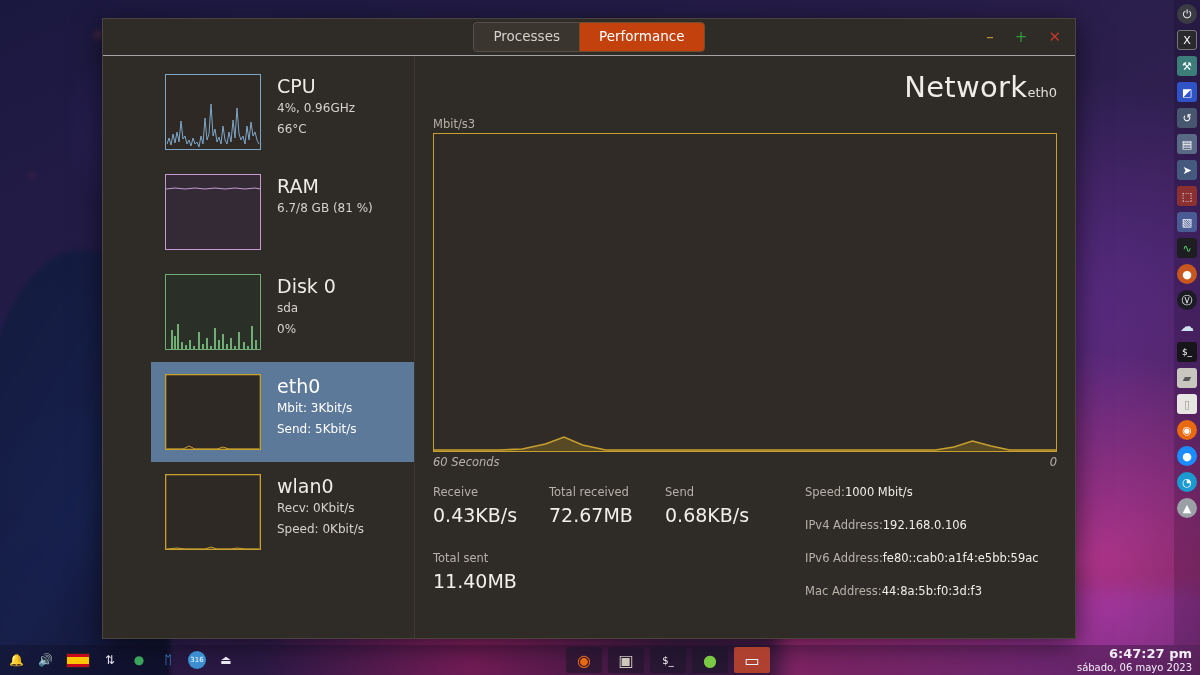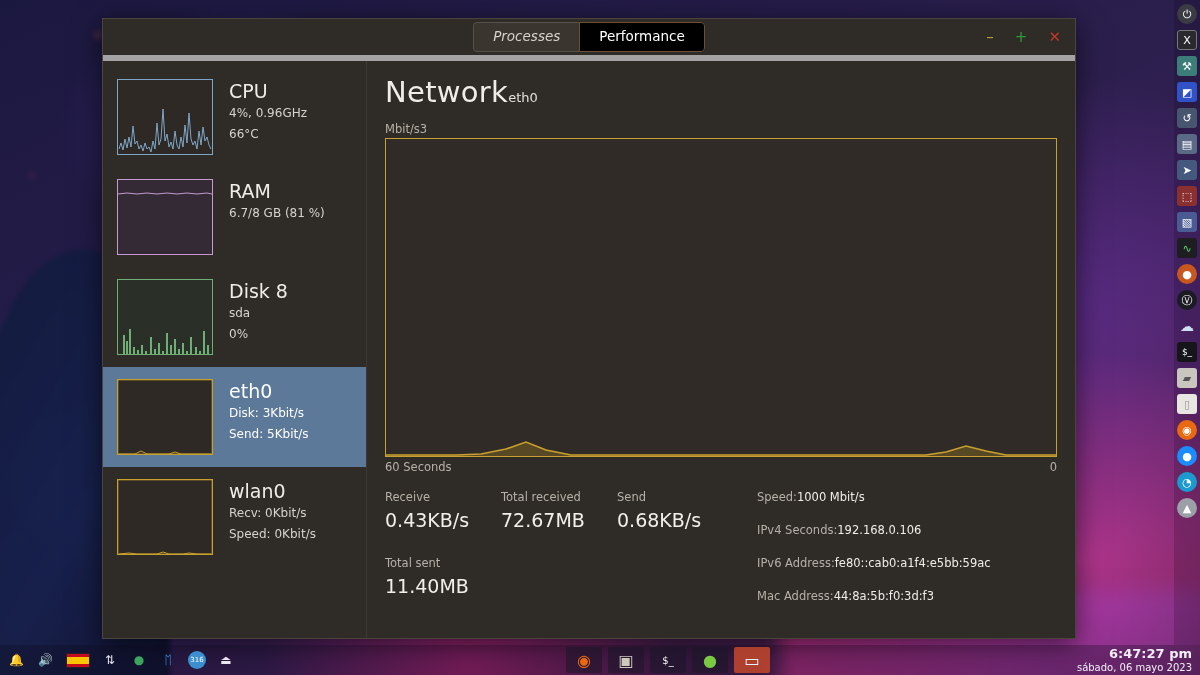--- a/index.html
+++ b/index.html
@@ -58,57 +58,57 @@
   }
   #titlebar {
     height: 36px; background: #2f2b27; position: relative;
     display: flex; align-items: center; justify-content: center; flex: 0 0 36px;
   }
   #tabs { display: flex; border-radius: 4px; overflow: hidden; }
   .tab {
     font-size: 13.5px; padding: 5px 19px 6px; color: #d6d2cc; cursor: pointer;
     background: #3b352f; border: 1px solid #56504a; line-height: 1.25;
   }
-  .tab.active { background: #000000; color: #ffffff; border-color: #6b4f33; }
-  .tab:first-child { border-right: none; border-radius: 4px 0 0 4px; font-style: italic; }
+  .tab.active { background: #c2410c; color: #ffffff; border-color: #6b4f33; }
+  .tab:first-child { border-right: none; border-radius: 4px 0 0 4px; }
   .tab:last-child { border-radius: 0 4px 4px 0; }
   #winbtns { position: absolute; right: 14px; top: 0; height: 36px; display: flex; align-items: center; gap: 21px; }
   .wbtn { font-size: 15px; line-height: 1; cursor: pointer; font-family: "DejaVu Sans", sans-serif; }
   .wbtn.min { color: #b99a2e; }
   .wbtn.max { color: #2e9a3a; }
   .wbtn.close { color: #c0392b; }
 
-  #body { flex: 1; display: flex; min-height: 0; border-top: 6px solid #a3a3a3; }
+  #body { flex: 1; display: flex; min-height: 0; border-top: 1px solid #a3a3a3; padding-left: 48px; }
 
   
   #sidebar {
     width: 264px; flex: 0 0 264px; background: #2f2b27;
     border-right: 1px solid #3e3830; padding-top: 6px; overflow: hidden;
   }
   .side-item {
     display: flex; align-items: flex-start; gap: 16px;
     padding: 12px 10px 12px 14px; cursor: pointer;
   }
   .side-item.selected { background: #5c7999; }
   .thumb { width: 96px; height: 76px; flex: 0 0 96px; position: relative; }
   .thumb svg { display: block; width: 100%; height: 100%; }
   .side-text { padding-top: 2px; min-width: 0; }
   .side-title { font-size: 19px; color: #efece8; line-height: 1.12; font-weight: 400; }
   .side-sub { font-size: 12px; color: #d6d2cc; line-height: 1.45; margin-top: 3px; }
   .side-item.selected .side-title, .side-item.selected .side-sub { color: #ffffff; }
 
   
   #main { flex: 1; padding: 14px 18px 0 18px; min-width: 0; display: flex; flex-direction: column; }
-  #main-head { display: flex; align-items: baseline; justify-content: flex-start; }
+  #main-head { display: flex; align-items: baseline; justify-content: flex-end; }
   #main-title { font-size: 29px; color: #f0ece7; font-weight: 400; letter-spacing: .3px; }
   #main-iface { font-size: 13px; color: #e4e0da; }
   #axis-top { display: flex; justify-content: flex-start; font-size: 11.5px; color: #b7b1a8; margin-top: 13px; margin-bottom: 2px; }
   #graph-box { border: 1px solid #c8a02e; height: 319px; position: relative; background: #302b26; }
   #graph-box svg { position: absolute; inset: 0; width: 100%; height: 100%; }
-  #axis-bot { display: flex; justify-content: space-between; font-size: 11.5px; color: #b7b1a8; margin-top: 3px; }
+  #axis-bot { display: flex; justify-content: space-between; font-size: 11.5px; color: #b7b1a8; margin-top: 3px; font-style: italic; }
 
   #stats { display: flex; margin-top: 16px; gap: 6px; }
   #stats-left { width: 358px; flex: 0 0 358px; display: flex; flex-wrap: wrap; }
   .stat { width: 116px; margin-bottom: 15px; }
   .stat.wide { width: 100%; }
   .stat-label { font-size: 11.5px; color: #b7b1a8; margin-bottom: 5px; }
   .stat-value { font-size: 19px; color: #f2efeb; }
   #stats-right { flex: 1; padding-left: 8px; }
   .kv { display: flex; justify-content: flex-start; align-items: baseline; margin-bottom: 19px; font-size: 11.5px; }
   .kv-key { color: #b7b1a8; }
@@ -218,36 +218,36 @@
                 <rect x="69" y="72" width="2" height="4"></rect>
                   <rect x="73" y="58" width="2" height="18"></rect>
                 <rect x="78" y="68" width="2" height="8"></rect>
                   <rect x="82" y="72" width="2" height="4"></rect>
                 <rect x="86" y="52" width="2" height="24"></rect>
                   <rect x="90" y="66" width="2" height="10"></rect>
               </g>
             </svg>
           </div>
           <div class="side-text">
-            <div class="side-title">Disk 8</div>
+            <div class="side-title">Disk 0</div>
             <div class="side-sub">sda</div>
             <div class="side-sub">0%</div>
           </div>
         </div>
 
         <div class="side-item selected">
           <div class="thumb">
             <svg viewBox="0 0 96 76" preserveAspectRatio="none">
               <rect x="0.5" y="0.5" width="95" height="75" fill="#2e2924" stroke="#c8a02e" stroke-width="1.6"></rect>
               <polyline fill="none" stroke="#c8a02e" stroke-width="1" points="2,75 18,75 24,72 30,75 52,75 58,73 64,75 94,75"></polyline>
             </svg>
           </div>
           <div class="side-text">
             <div class="side-title">eth0</div>
-            <div class="side-sub">Disk: 3Kbit/s</div>
+            <div class="side-sub">Mbit: 3Kbit/s</div>
             <div class="side-sub">Send: 5Kbit/s</div>
           </div>
         </div>
 
         <div class="side-item">
           <div class="thumb">
             <svg viewBox="0 0 96 76" preserveAspectRatio="none">
               <rect x="0.5" y="0.5" width="95" height="75" fill="#2e2924" stroke="#c8a02e" stroke-width="1.6"></rect>
               <polyline fill="none" stroke="#c8a02e" stroke-width="1" points="2,75 12,74 20,75 40,75 46,73 52,75 66,75 72,74 80,75 94,75"></polyline>
             </svg>
@@ -305,21 +305,21 @@
               <div class="stat-value">11.40MB</div>
             </div>
           </div>
 
           <div id="stats-right">
             <div class="kv">
               <span class="kv-key">Speed:</span>
               <span class="kv-val">1000 Mbit/s</span>
             </div>
             <div class="kv">
-              <span class="kv-key">IPv4 Seconds:</span>
+              <span class="kv-key">IPv4 Address:</span>
               <span class="kv-val">192.168.0.106</span>
             </div>
             <div class="kv">
               <span class="kv-key">IPv6 Address:</span>
               <span class="kv-val">fe80::cab0:a1f4:e5bb:59ac</span>
             </div>
             <div class="kv">
               <span class="kv-key">Mac Address:</span>
               <span class="kv-val">44:8a:5b:f0:3d:f3</span>
             </div>

